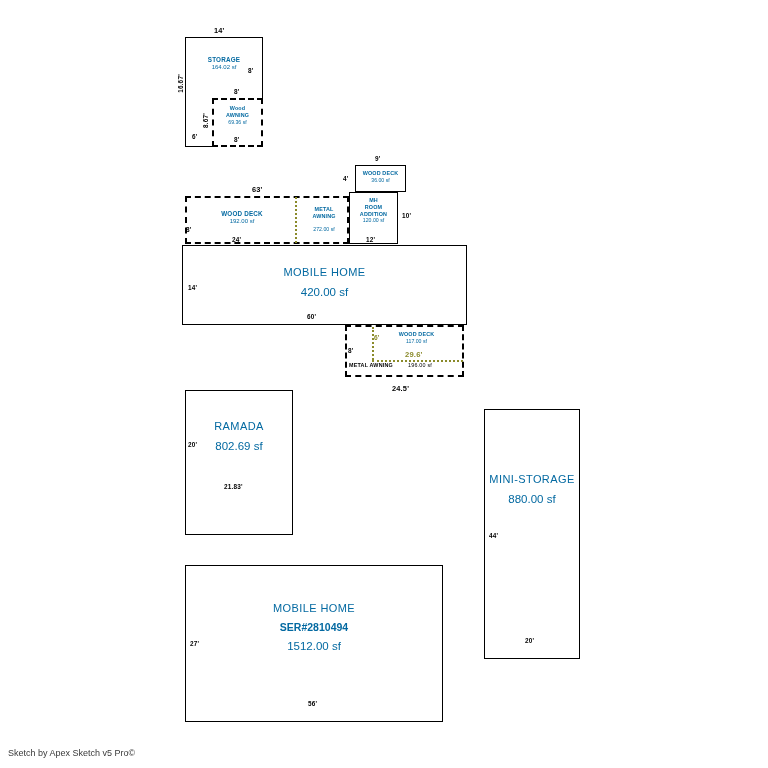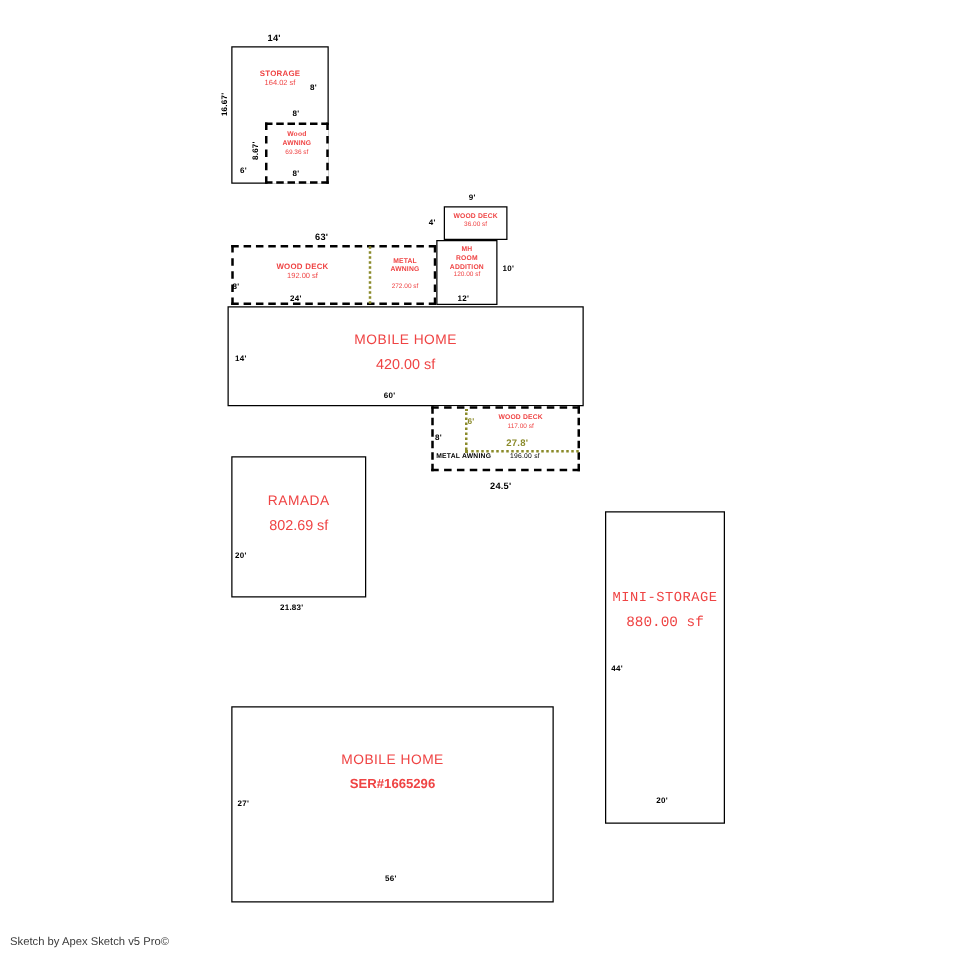--- a/index.html
+++ b/index.html
@@ -35,21 +35,21 @@
   .dashed-box {
     border: 2px dashed #000000;
   }
 
   
   .label-stack {
     position: absolute;
     left: 0;
     right: 0;
     text-align: center;
-    color: #ef4444;
+    color: #0369a1;
     line-height: 1.25;
   }
   .name-lg {
     font-size: 11px;
     letter-spacing: 0.4px;
     font-weight: 400;
   }
   .area-lg {
     font-size: 11.5px;
     font-weight: 400;
@@ -207,48 +207,49 @@
     <div class="label-stack" style="top:4px; left:20px; width:99px;">
       <div class="name-xs">WOOD DECK</div>
       <div class="area-xs">117.00 sf</div>
     </div>
   </div>
   <div class="vdiv-dotted" style="left:372px; top:327px; height:33px;"></div>
   <div class="hdiv-dotted" style="left:372px; top:360px; width:91px;"></div>
 
   <div class="dim" style="left:348px; top:347px;">8'</div>
   <div class="dim dim-olive-sm" style="left:374px; top:334px;">6'</div>
-  <div class="dim dim-olive" style="left:405px; top:350px;">27.8'</div>
+  <div class="dim dim-olive" style="left:405px; top:350px;">29.6'</div>
 
   <div class="dim" style="left:349px; top:362px; font-size:5.4px;">METAL AWNING</div>
   <div class="dim" style="left:408px; top:362px; font-size:5.4px; font-weight:400;">196.00 sf</div>
   <div class="dim dim-md" style="left:392px; top:384px;">24.5'</div>
 
-  <div class="shape solid-box" style="left:185px; top:365px; width:108px; height:113px;">
+  <div class="shape solid-box" style="left:185px; top:390px; width:108px; height:145px;">
     <div class="label-stack" style="top:29px;">
       <div class="name-lg">RAMADA</div>
       <div class="area-lg" style="margin-top:5px;">802.69 sf</div>
     </div>
   </div>
   <div class="dim" style="left:188px; top:441px;">20'</div>
   <div class="dim" style="left:224px; top:483px;">21.83'</div>
 
   <div class="shape solid-box" style="left:484px; top:409px; width:96px; height:250px;">
-    <div class="label-stack" style="top:63px;font-family:Liberation Mono, monospace;">
+    <div class="label-stack" style="top:63px;">
       <div class="name-lg">MINI-STORAGE</div>
       <div class="area-lg" style="margin-top:5px;">880.00 sf</div>
     </div>
   </div>
   <div class="dim" style="left:489px; top:532px;">44'</div>
   <div class="dim" style="left:525px; top:637px;">20'</div>
 
   <div class="shape solid-box" style="left:185px; top:565px; width:258px; height:157px;">
     <div class="label-stack" style="top:36px;">
       <div class="name-lg">MOBILE HOME</div>
-      <div class="area-lg" style="margin-top:5px; font-weight:700; font-size:10.5px;">SER#1665296</div>
+      <div class="area-lg" style="margin-top:5px; font-weight:700; font-size:10.5px;">SER#2810494</div>
+      <div class="area-lg" style="margin-top:5px;">1512.00 sf</div>
     </div>
   </div>
   <div class="dim" style="left:190px; top:640px;">27'</div>
   <div class="dim" style="left:308px; top:700px;">56'</div>
 
   <div id="footer-credit">Sketch by Apex Sketch v5 Pro©</div>
 
 </div>
 
 </body></html>

